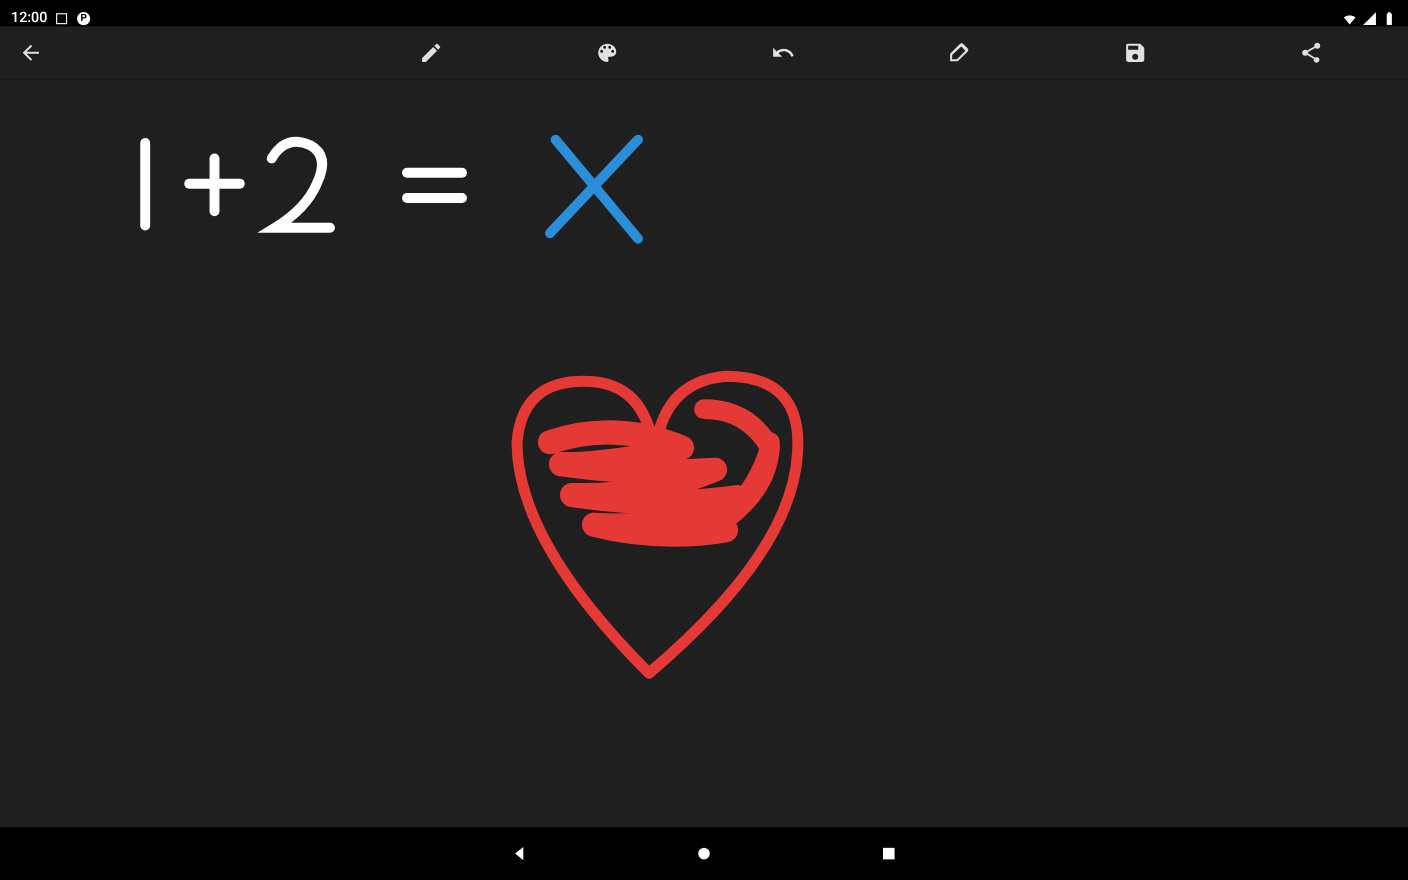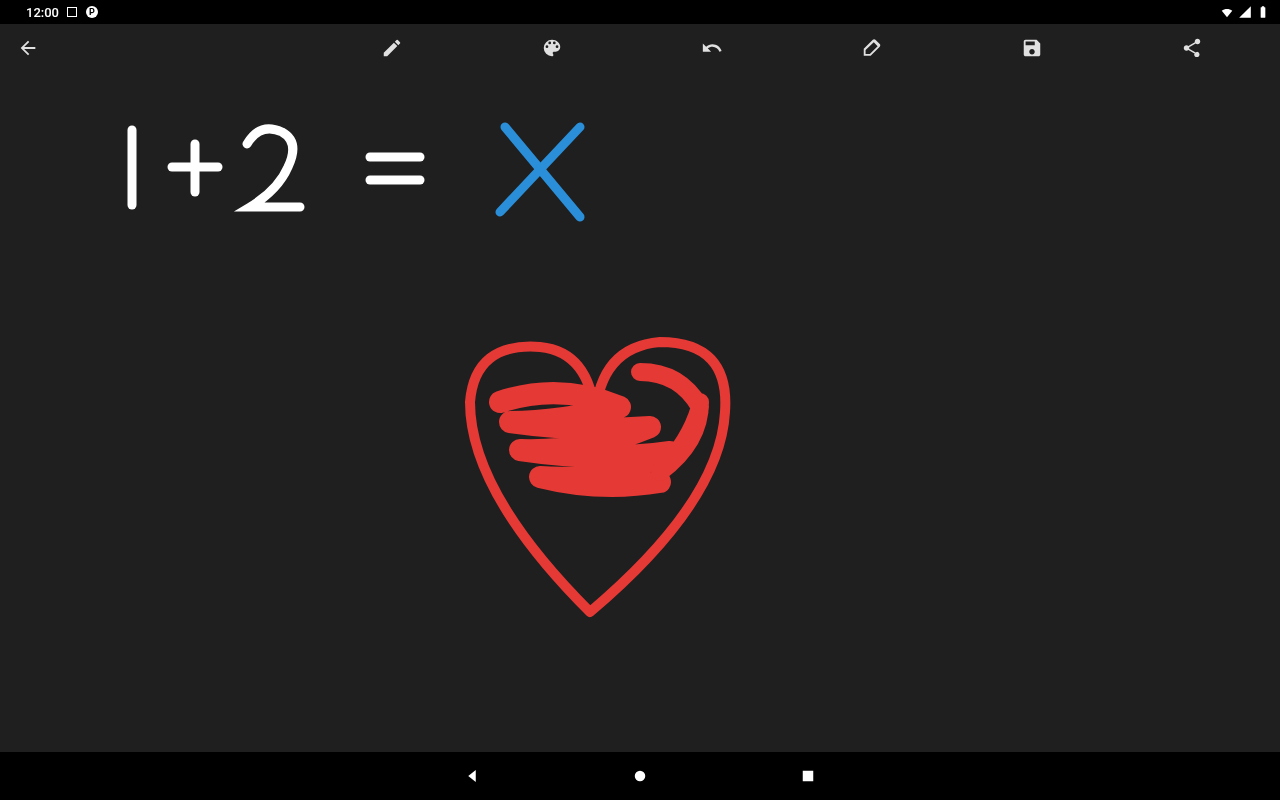--- a/index.html
+++ b/index.html
@@ -7,25 +7,24 @@
   .device {
     width: 1280px; height: 800px;
     background: #000;
     display: flex; flex-direction: column;
   }
   
   .status-bar {
     height: 24px;
     background: #000;
     color: #fff;
-    display: flex; align-items: center;
+    display: flex; align-items: flex-end;
     padding: 0 10px;
     font-size: 13px;
     font-weight: 500;
-    margin-left: 16px;
   }
   .status-left { display: flex; align-items: center; gap: 6px; }
   .status-right { margin-left: auto; display: flex; align-items: center; gap: 4px; }
   .status-icon { width: 14px; height: 14px; display: inline-flex; align-items: center; justify-content: center; }
   .status-icon svg { width: 14px; height: 14px; fill: #fff; }
   .status-small-box { width: 10px; height: 10px; border: 1.5px solid #fff; }
   .status-circle { width: 12px; height: 12px; border-radius: 50%; background:#fff; display:flex;align-items:center;justify-content:center;color:#000;font-size:9px;font-weight:700;}
   
   .app-toolbar {
     height: 48px;

